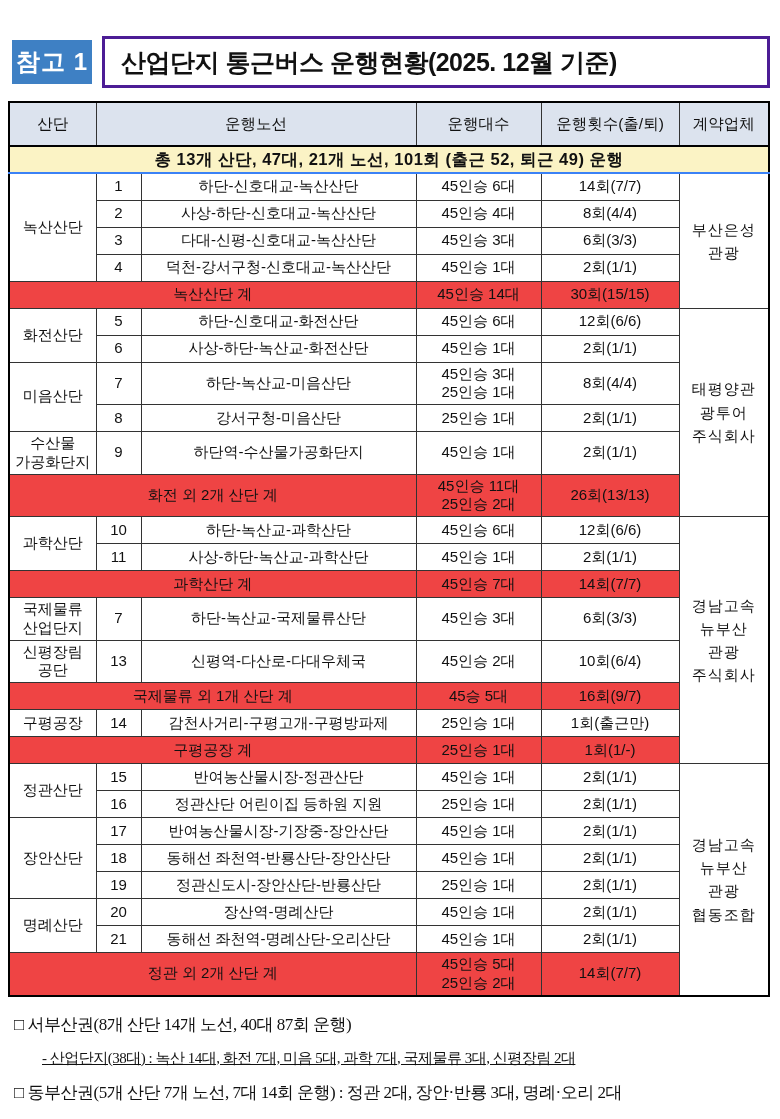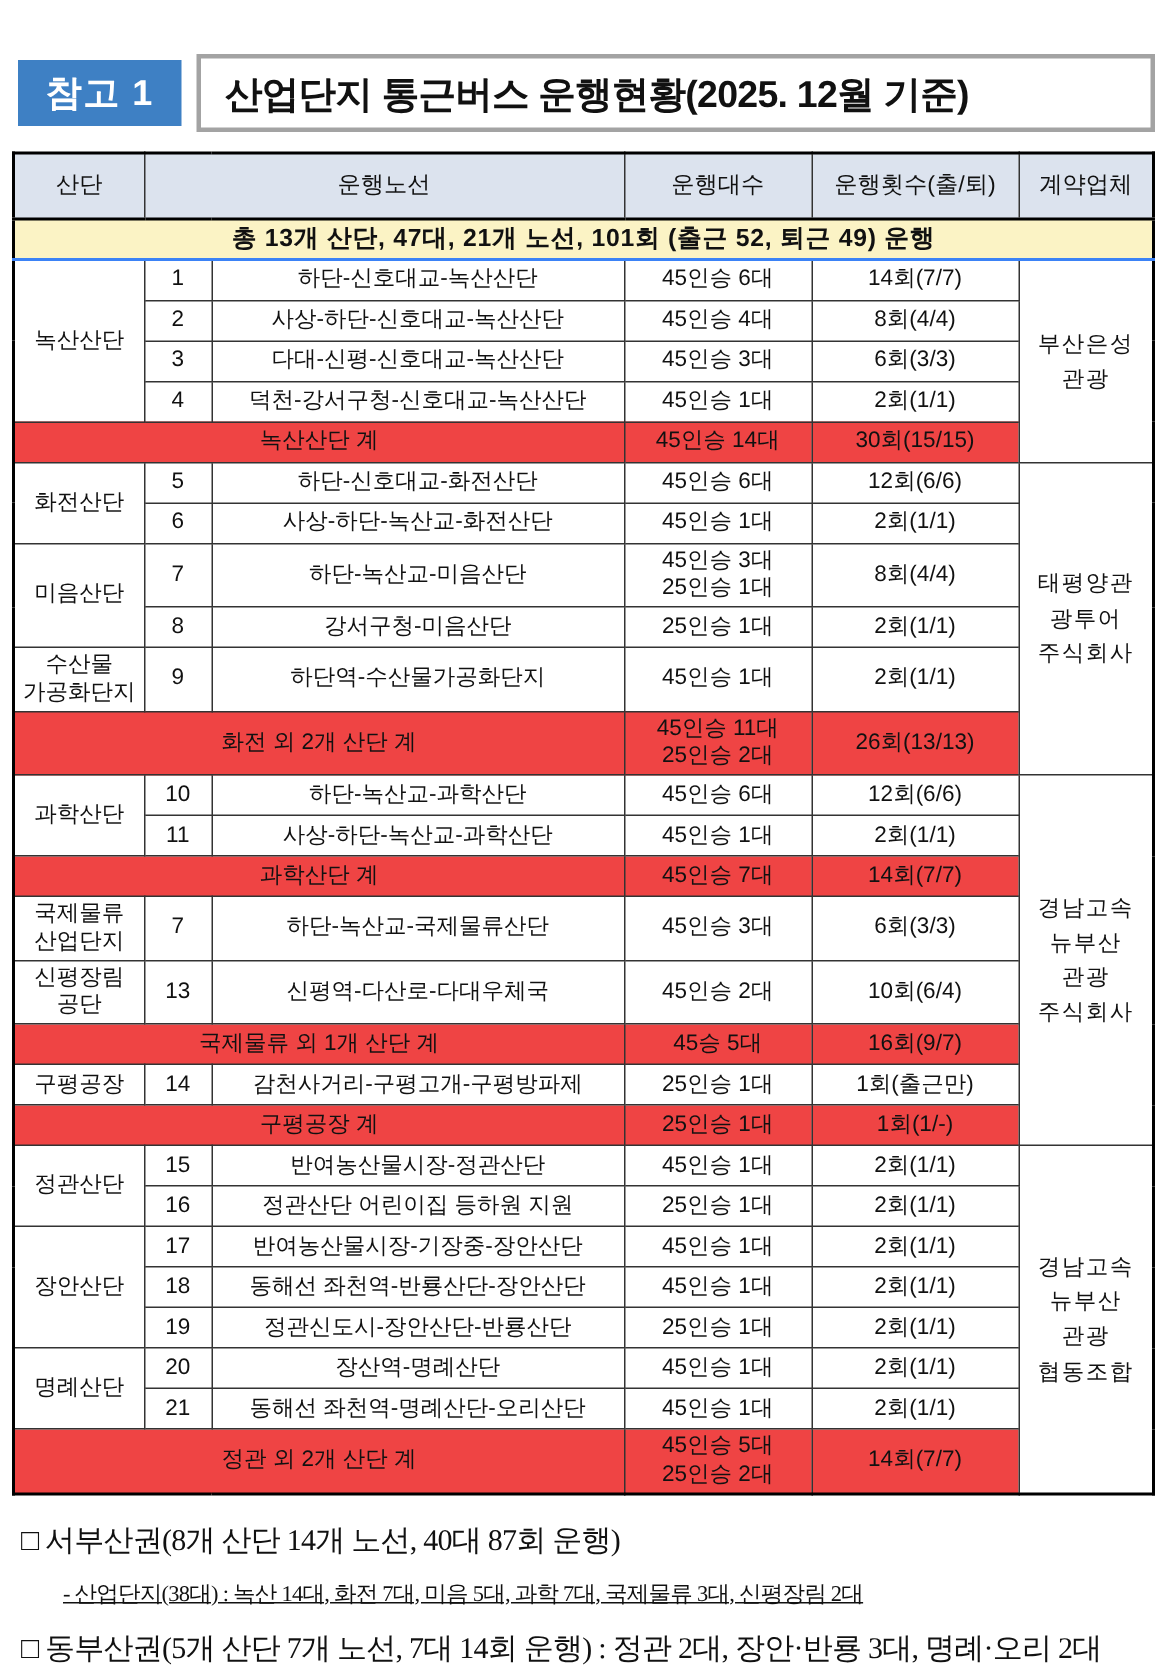--- a/index.html
+++ b/index.html
@@ -12,32 +12,32 @@
   }
   .page { position: relative; width: 780px; height: 1119px; }
 
   
   .doc-header {
     display: flex; align-items: stretch;
     margin: 36px 10px 0 12px;
     height: 52px;
   }
   .ref-badge {
-    width: 109px; height: 44px; margin-top: 4px;
+    width: 80px; height: 44px; margin-top: 4px;
     background: #3e80c4;
     color: #ffffff;
     display: flex; align-items: center; justify-content: center;
     font-size: 24px; font-weight: bold;
     letter-spacing: 1px;
     flex: 0 0 auto;
   }
   .title-box {
     flex: 1 1 auto;
     margin-left: 10px;
-    border: 3px solid #a3a3a3;
+    border: 3px solid #4c1d95;
     background: #fff;
     display: flex; align-items: center;
     padding-left: 16px;
     font-size: 25px; font-weight: bold;
     letter-spacing: -0.5px;
   }
 
   
   table.bus-table {
     border-collapse: collapse;
@@ -81,21 +81,21 @@
     font-size: 16.5px;
     border-bottom: 2px solid #3b82f6;
     letter-spacing: 0.5px;
   }
   td.subtotal { background: #ef4444; }
   td.vendor { letter-spacing: 1px; line-height: 1.55; }
 
   
   .notes { margin: 16px 6px 0 14px; font-family: "Liberation Serif", "DejaVu Serif", serif; }
   .note-line {
-    font-size: 20px;
+    font-size: 17px;
     letter-spacing: -0.5px;
     margin-bottom: 13px;
     white-space: nowrap;
   }
   .note-line.lv2 { padding-left: 28px; font-size: 15px; text-decoration: underline; }
 </style>
 </head>
 <body>
 
 <div class="page">

